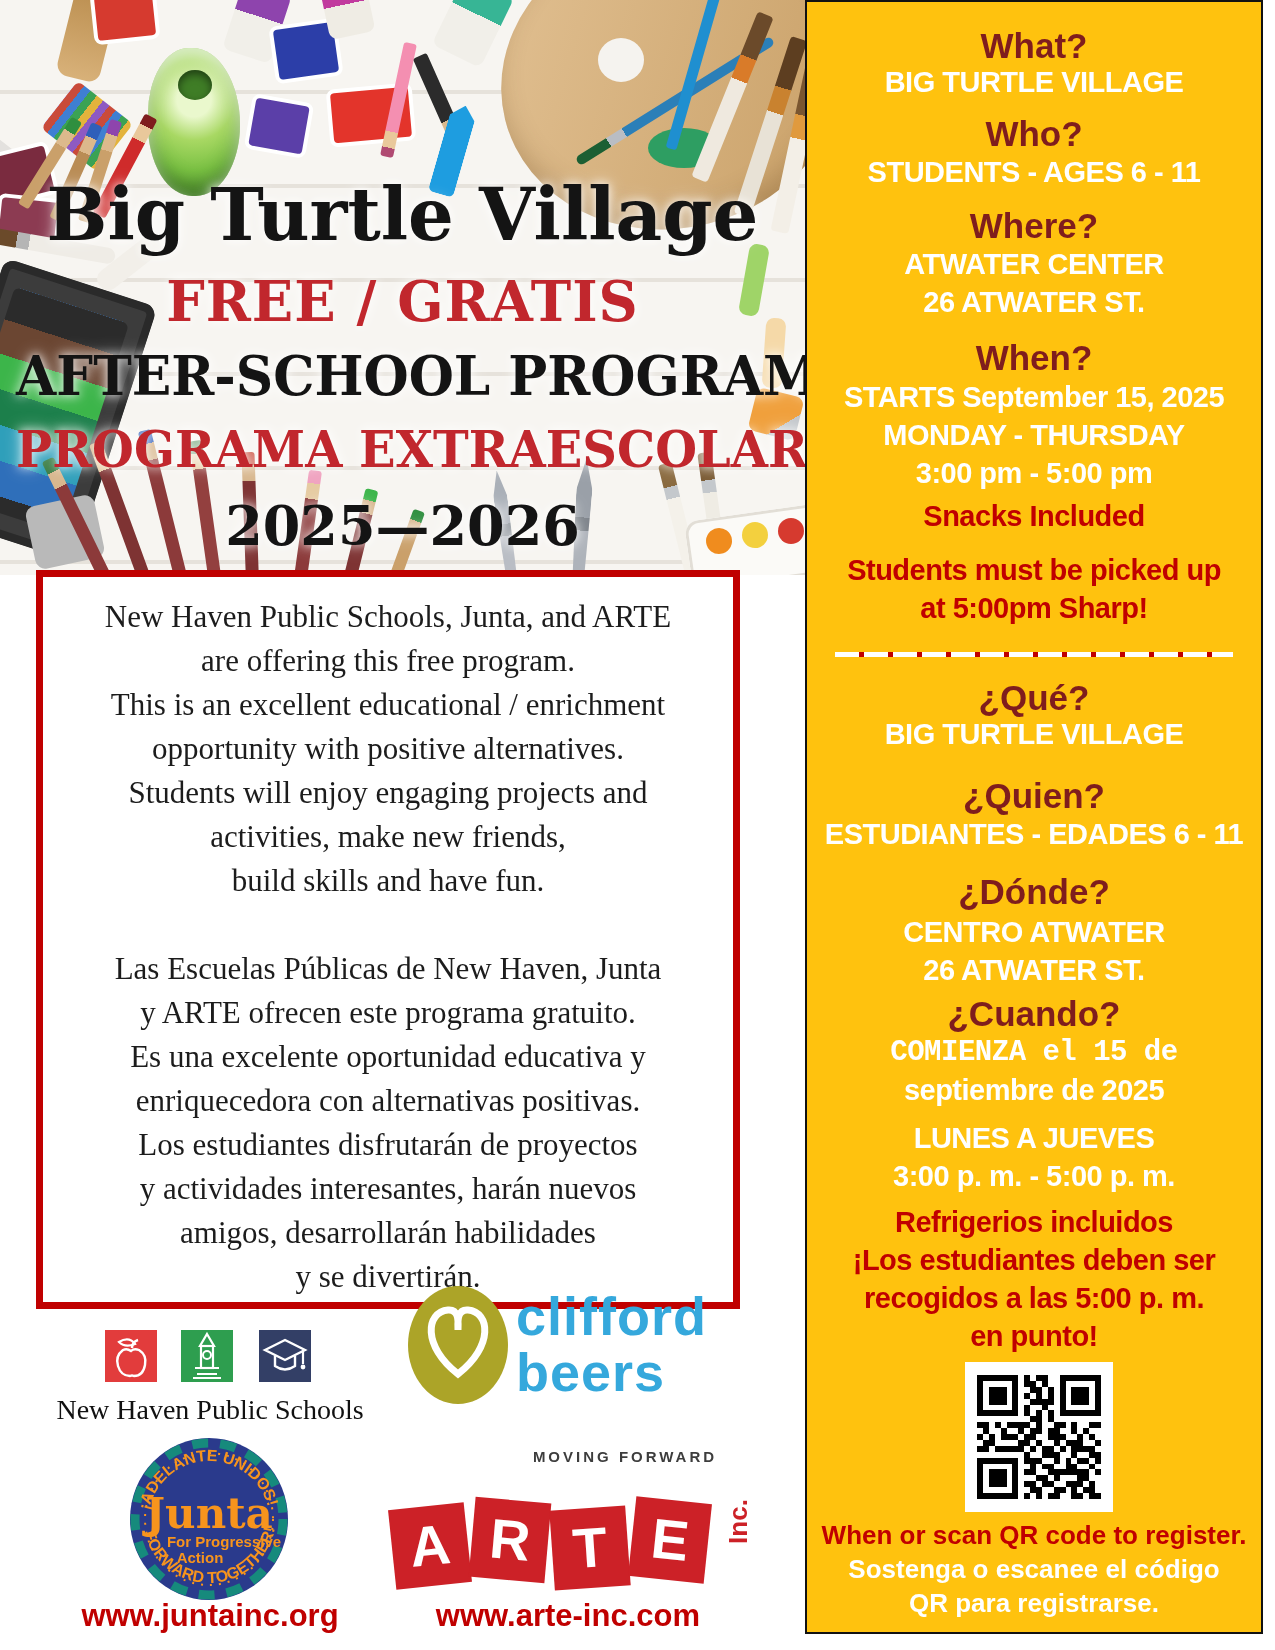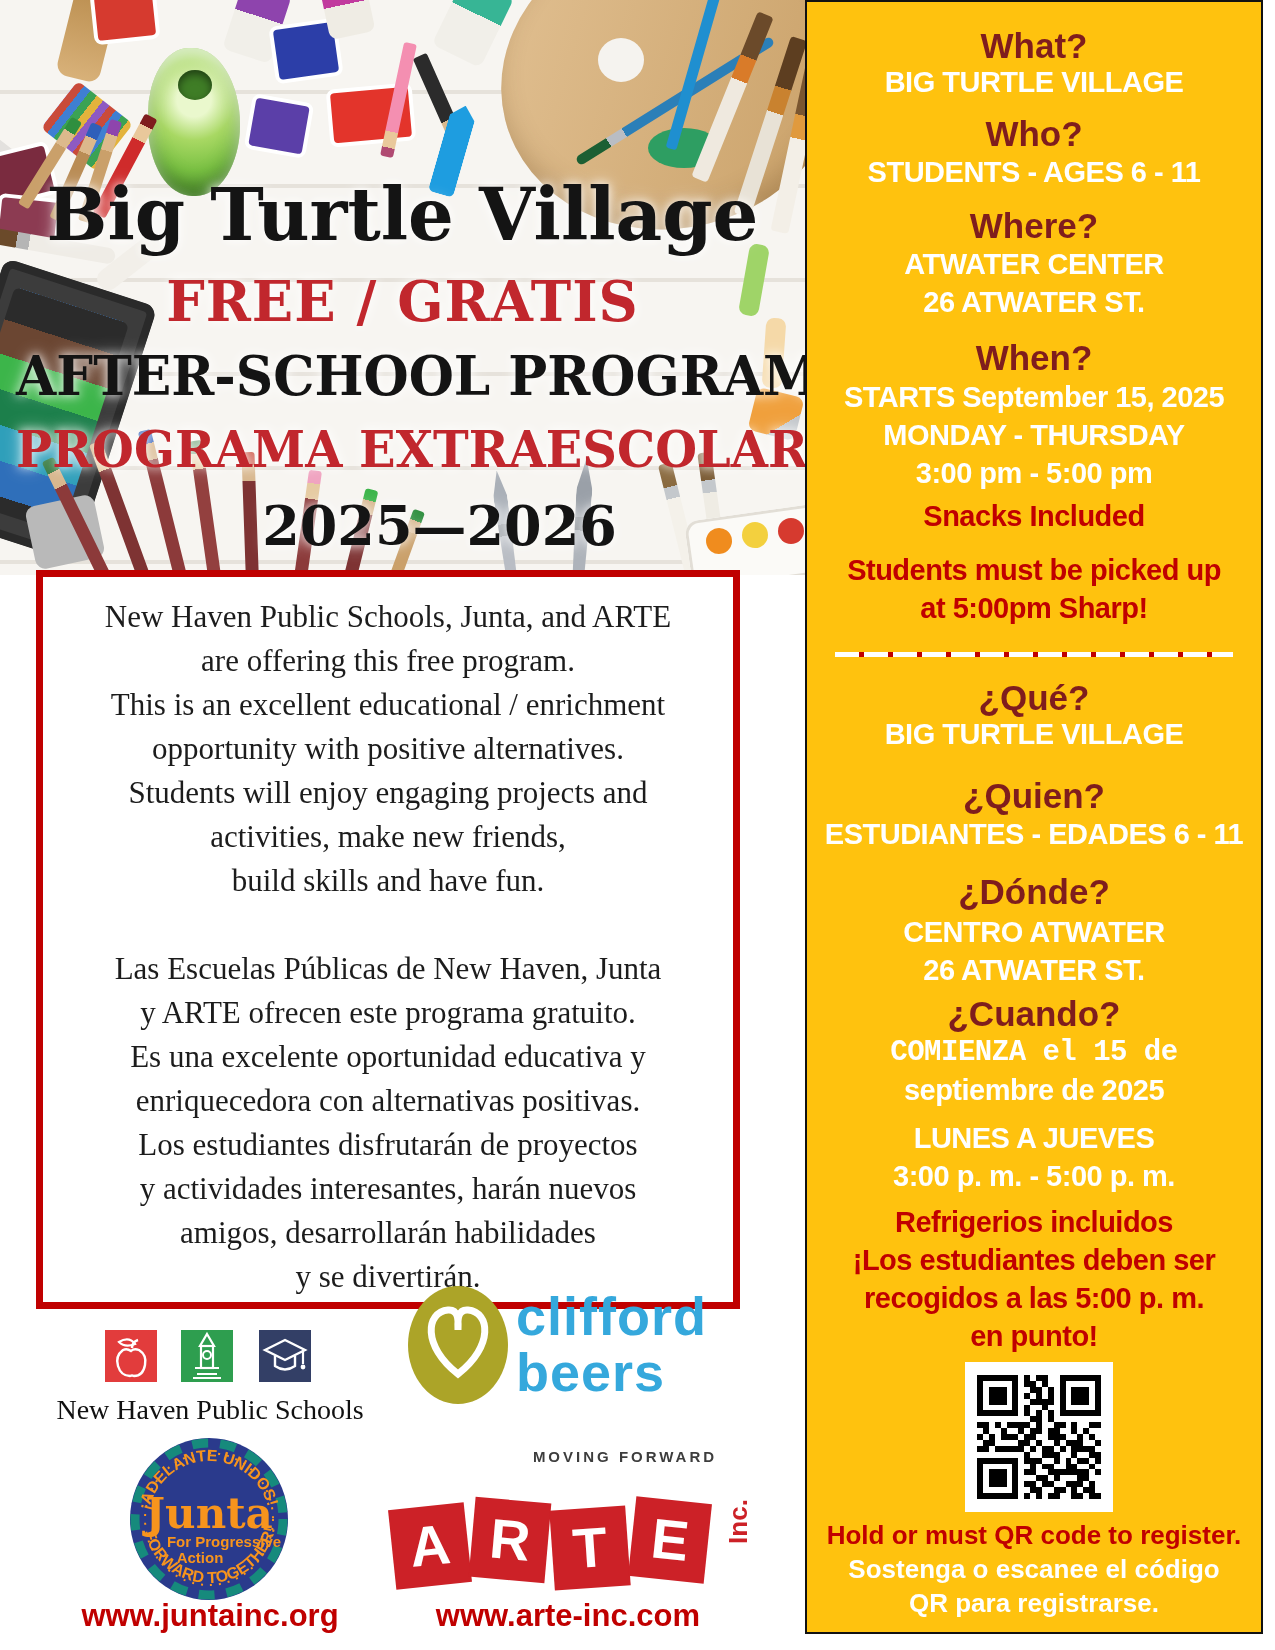--- a/index.html
+++ b/index.html
@@ -10,21 +10,21 @@
   
   #photo{position:absolute;left:0;top:0;width:805px;height:575px;overflow:hidden;
          background:repeating-linear-gradient(180deg,#f7f5f1 0 90px,#e6e2db 90px 94px);}
   
   .t-line{position:absolute;left:0;width:805px;text-align:center;font-family:"DejaVu Serif",serif;
           font-weight:900;white-space:nowrap;text-shadow:0 0 10px rgba(255,255,255,.85),0 0 18px rgba(255,255,255,.6);}
   #t1{top:172px;font-size:72px;color:#141414;}
   #t2{top:268px;font-size:56px;color:#C1272D;letter-spacing:1px;transform:scaleX(.97);}
   #t3{top:344px;font-size:54px;color:#141414;transform:scaleX(.96);}
   #t4{top:420px;font-size:50px;color:#C1272D;transform:scaleX(.96);}
-  #t5{top:494px;font-size:54px;color:#141414;margin-left:37px;}
+  #t5{top:494px;font-size:54px;color:#141414;}
   
   #info-box{position:absolute;left:36px;top:570px;width:704px;height:739px;background:#ffffff;
             border:7px solid #C00000;box-sizing:border-box;text-align:center;
             font-family:"Liberation Serif",serif;color:#1c1c1c;font-size:31px;line-height:44px;
             padding-top:18px;}
   
   #sidebar{position:absolute;left:805px;top:0;width:458px;height:1634px;background:#FFC20E;
            border:2px solid #111;box-sizing:border-box;}
   .sb{position:absolute;left:0;width:454px;text-align:center;font-weight:bold;white-space:nowrap;}
   .sb-q{font-size:35px;color:#7f1d1d;}
@@ -475,18 +475,18 @@
           <rect x="8" y="20" width="1" height="1" fill="#000"></rect>
           <rect x="10" y="20" width="1" height="1" fill="#000"></rect>
           <rect x="12" y="20" width="1" height="1" fill="#000"></rect>
           <rect x="13" y="20" width="1" height="1" fill="#000"></rect>
           <rect x="16" y="20" width="1" height="1" fill="#000"></rect>
           <rect x="17" y="20" width="1" height="1" fill="#000"></rect>
           <rect x="19" y="20" width="1" height="1" fill="#000"></rect>
           <rect x="20" y="20" width="1" height="1" fill="#000"></rect>
         </svg>
       </div>
-    <div class="sb sb-cap-en" style="top:1518px;">Hold or must QR code to register.</div>
+    <div class="sb sb-cap-en" style="top:1518px;">When or scan QR code to register.</div>
     <div class="sb sb-cap-es" style="top:1552px;">Sostenga o escanee el código</div>
     <div class="sb sb-cap-es" style="top:1586px;">QR para registrarse.</div>
   </div>
 
 </div>
 
 </body></html>

